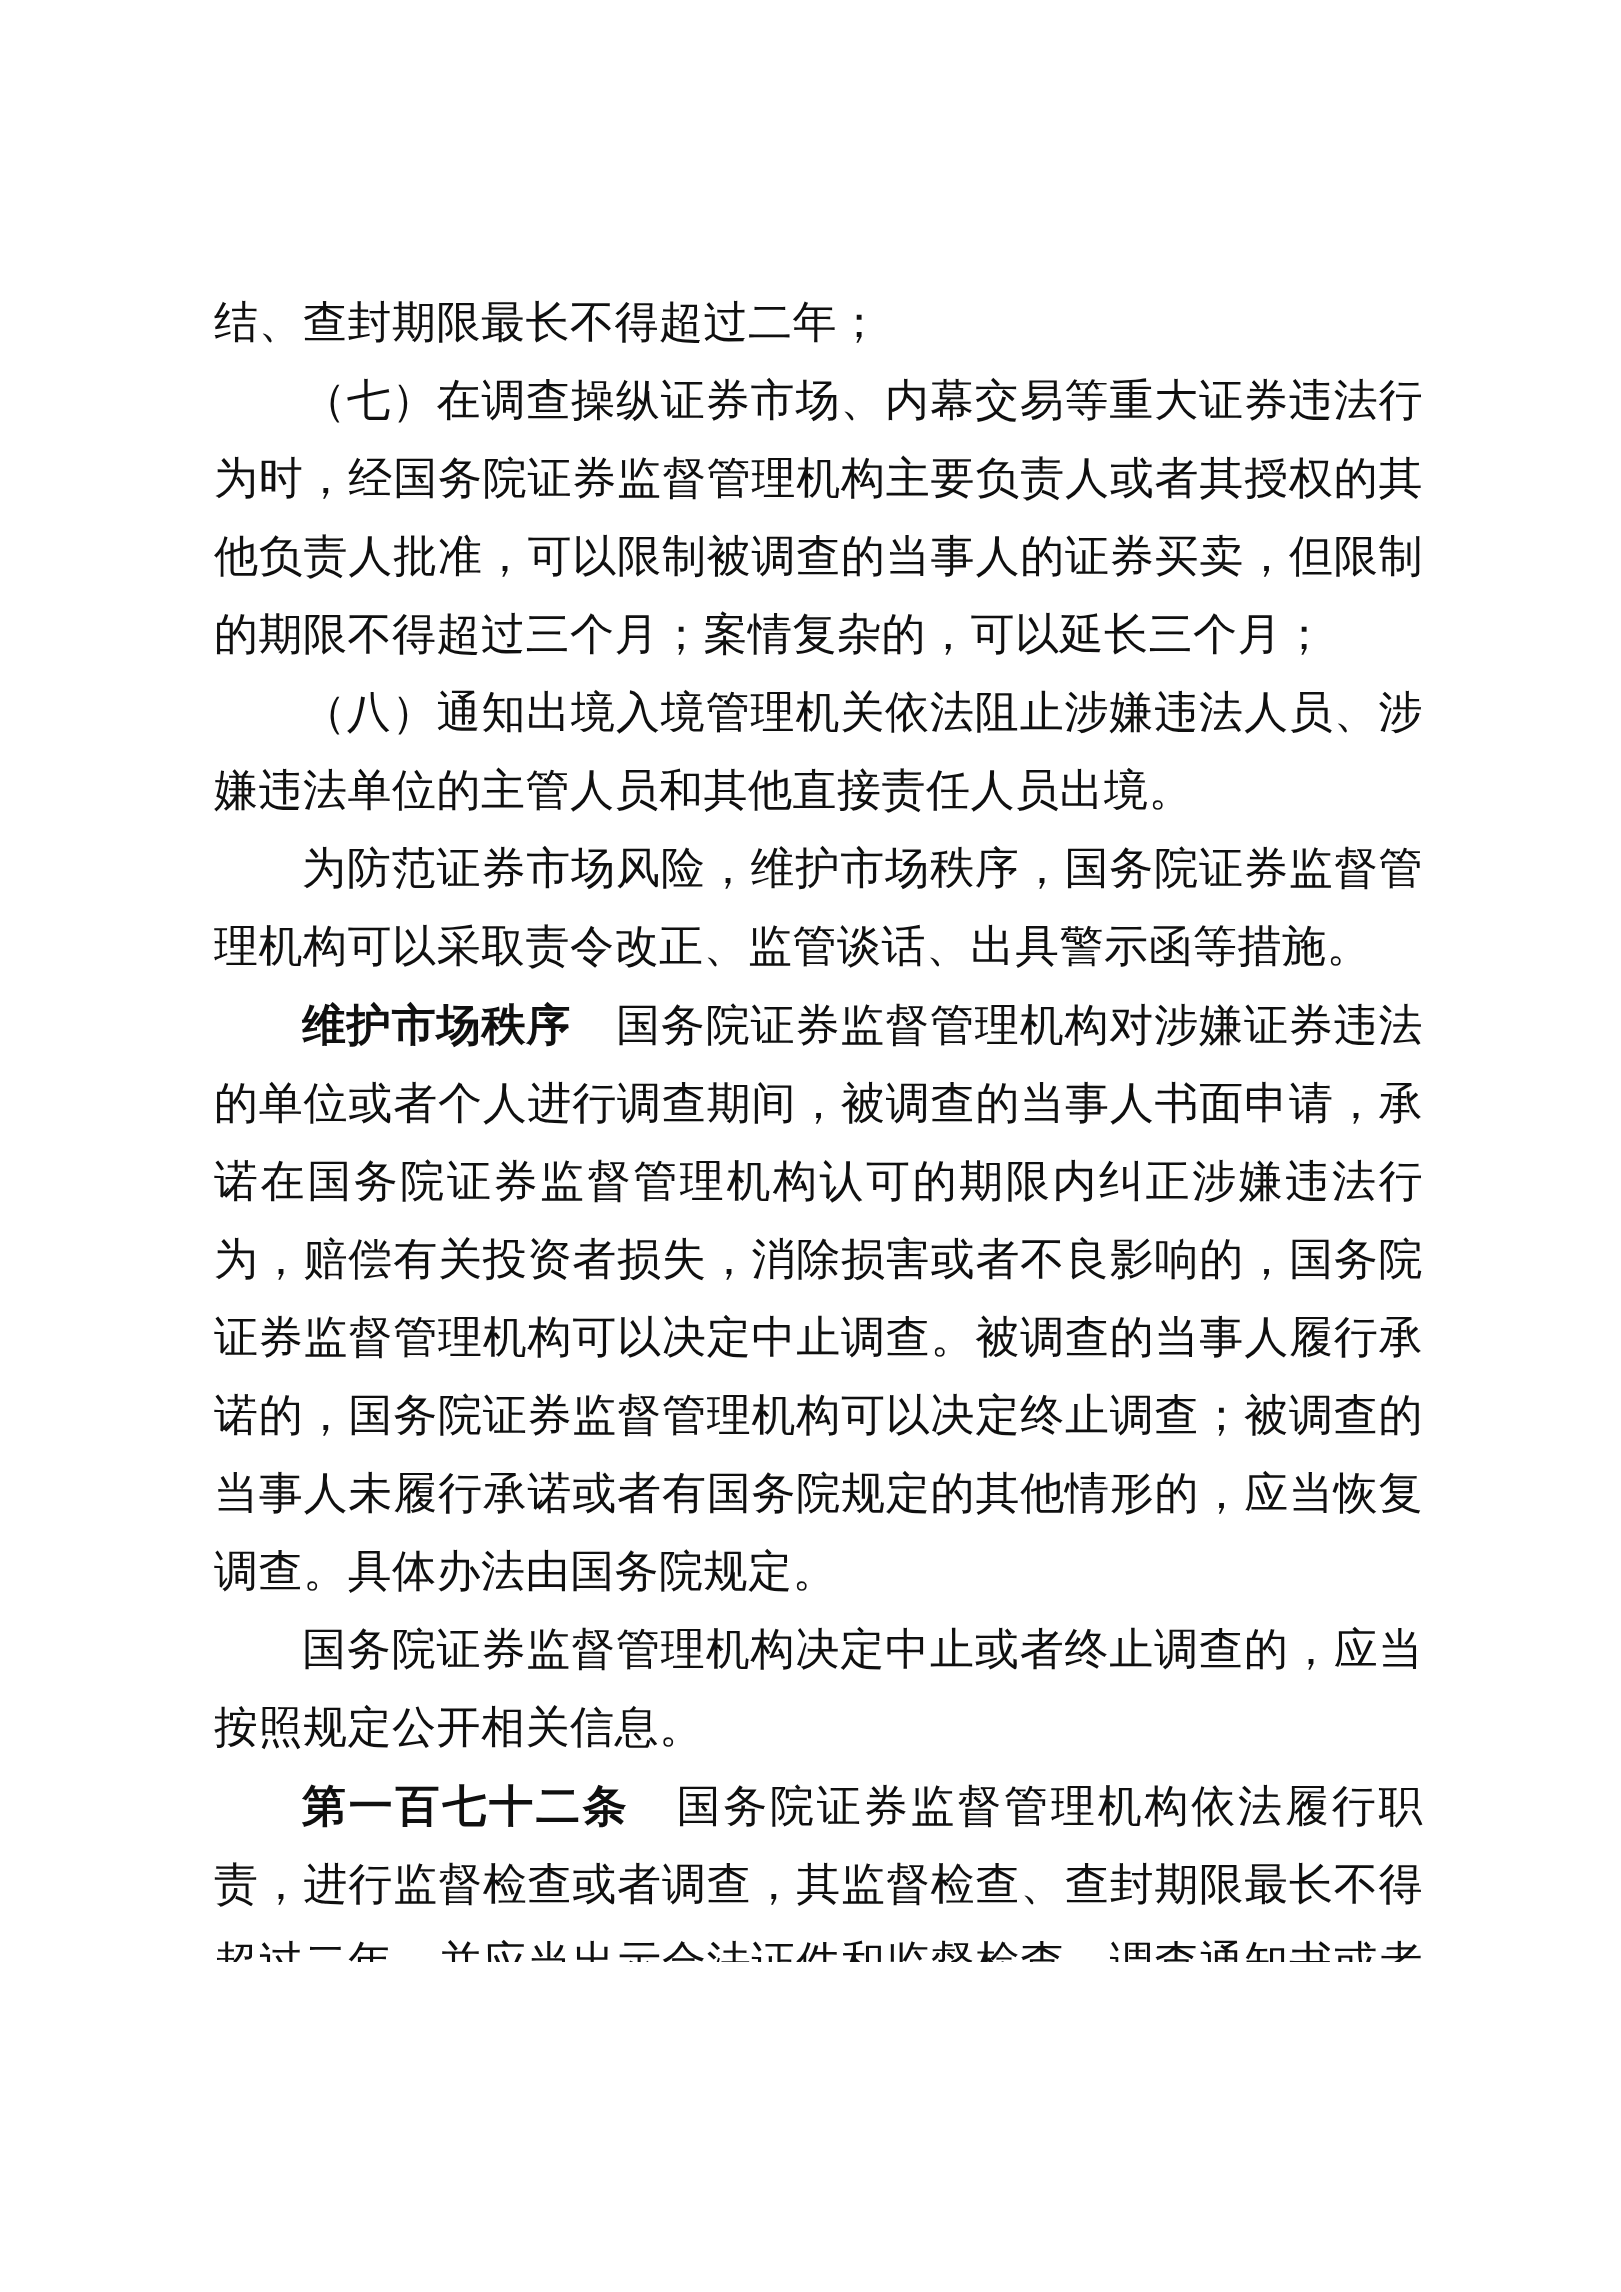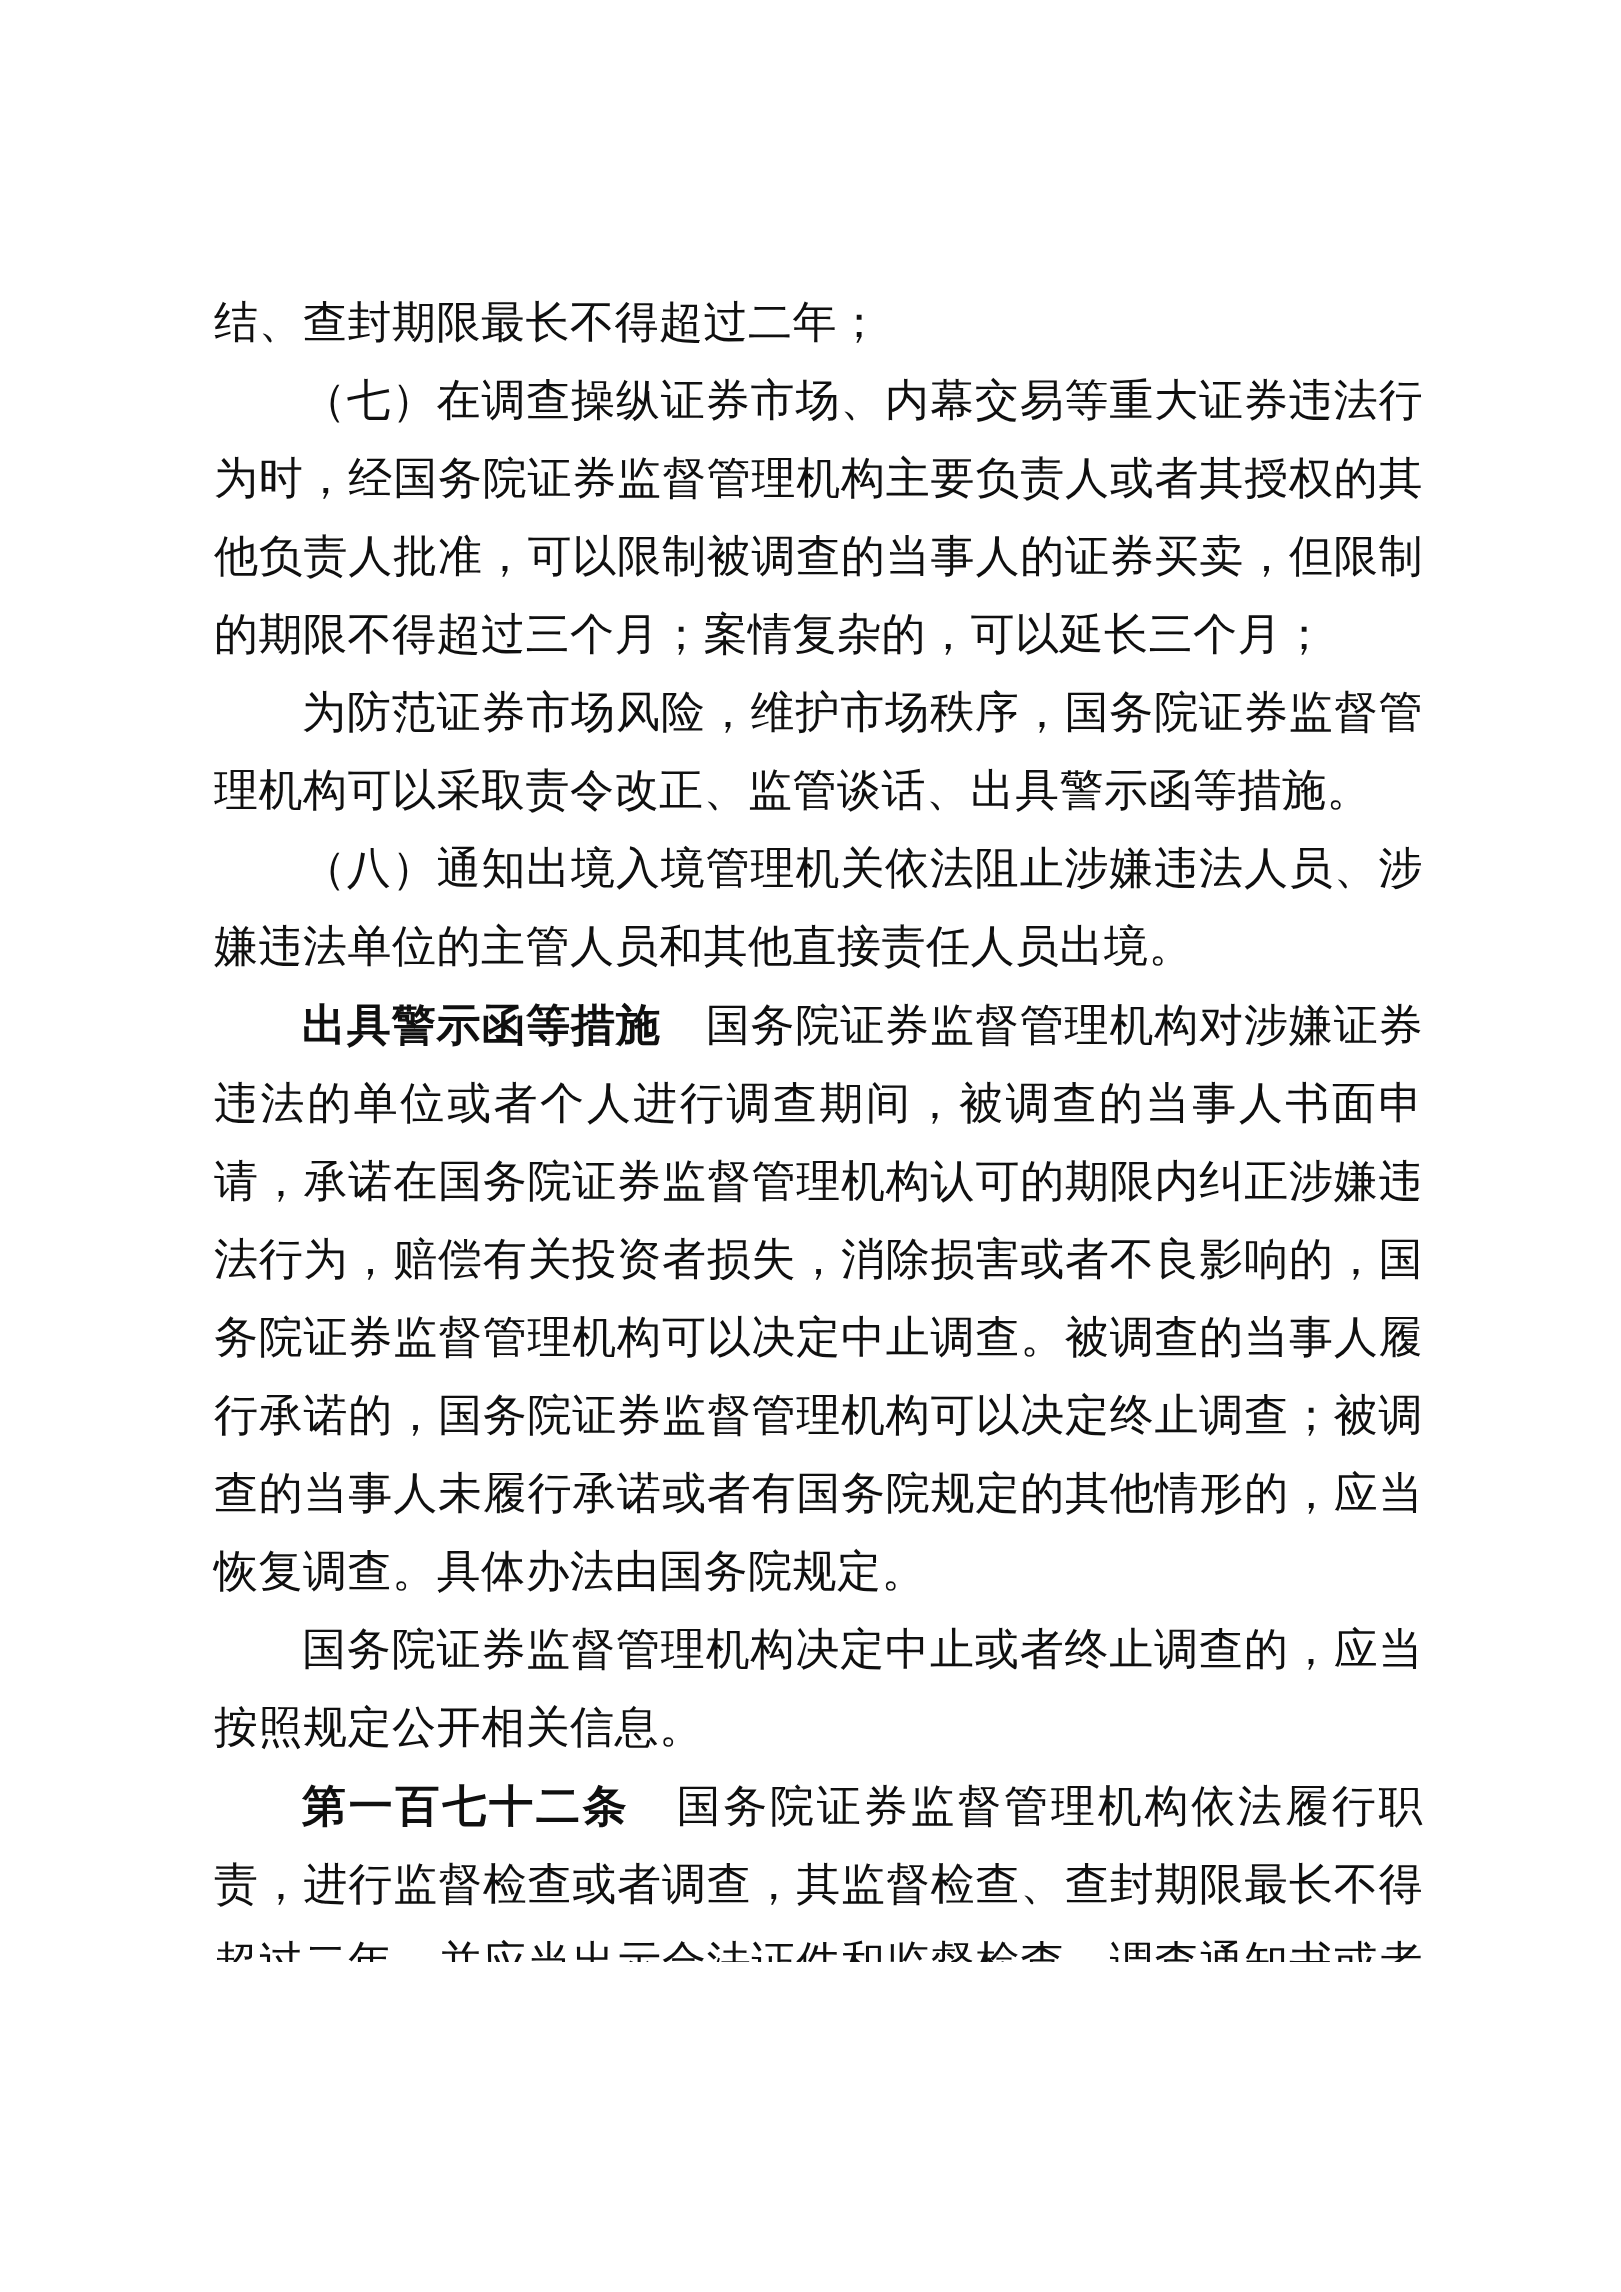--- a/index.html
+++ b/index.html
@@ -51,21 +51,21 @@
     white-space: nowrap;
   }
 </style>
 </head>
 <body>
 
 <div class="page">
   <main class="doc-text" id="doc-body">
       <p class="no-indent"><span>结、查封期限最长不得超过二年；</span></p>
       <p class="indent"><span>（七）在调查操纵证券市场、内幕交易等重大证券违法行为时，经国务院证券监督管理机构主要负责人或者其授权的其他负责人批准，可以限制被调查的当事人的证券买卖，但限制的期限不得超过三个月；案情复杂的，可以延长三个月；</span></p>
+      <p class="indent"><span>（八）通知出境入境管理机关依法阻止涉嫌违法人员、涉嫌违法单位的主管人员和其他直接责任人员出境。</span></p>
       <p class="indent"><span>为防范证券市场风险，维护市场秩序，国务院证券监督管理机构可以采取责令改正、监管谈话、出具警示函等措施。</span></p>
-      <p class="indent"><span>（八）通知出境入境管理机关依法阻止涉嫌违法人员、涉嫌违法单位的主管人员和其他直接责任人员出境。</span></p>
-      <p class="indent"><span class="article-no">出具警示函等措施</span><span>　国务院证券监督管理机构对涉嫌证券违法的单位或者个人进行调查期间，被调查的当事人书面申请，承诺在国务院证券监督管理机构认可的期限内纠正涉嫌违法行为，赔偿有关投资者损失，消除损害或者不良影响的，国务院证券监督管理机构可以决定中止调查。被调查的当事人履行承诺的，国务院证券监督管理机构可以决定终止调查；被调查的当事人未履行承诺或者有国务院规定的其他情形的，应当恢复调查。具体办法由国务院规定。</span></p>
+      <p class="indent"><span class="article-no">维护市场秩序</span><span>　国务院证券监督管理机构对涉嫌证券违法的单位或者个人进行调查期间，被调查的当事人书面申请，承诺在国务院证券监督管理机构认可的期限内纠正涉嫌违法行为，赔偿有关投资者损失，消除损害或者不良影响的，国务院证券监督管理机构可以决定中止调查。被调查的当事人履行承诺的，国务院证券监督管理机构可以决定终止调查；被调查的当事人未履行承诺或者有国务院规定的其他情形的，应当恢复调查。具体办法由国务院规定。</span></p>
       <p class="indent"><span>国务院证券监督管理机构决定中止或者终止调查的，应当按照规定公开相关信息。</span></p>
       <p class="indent"><span class="article-no">第一百七十二条</span><span>　国务院证券监督管理机构依法履行职责，进行监督检查或者调查，其监督检查、查封期限最长不得超过二年，并应当出示合法证件和监督检查、调查通知书或者其他执法文书。</span></p>
     </main>
   <div class="page-number">—55—</div>
 </div>
 
 
 </body></html>

